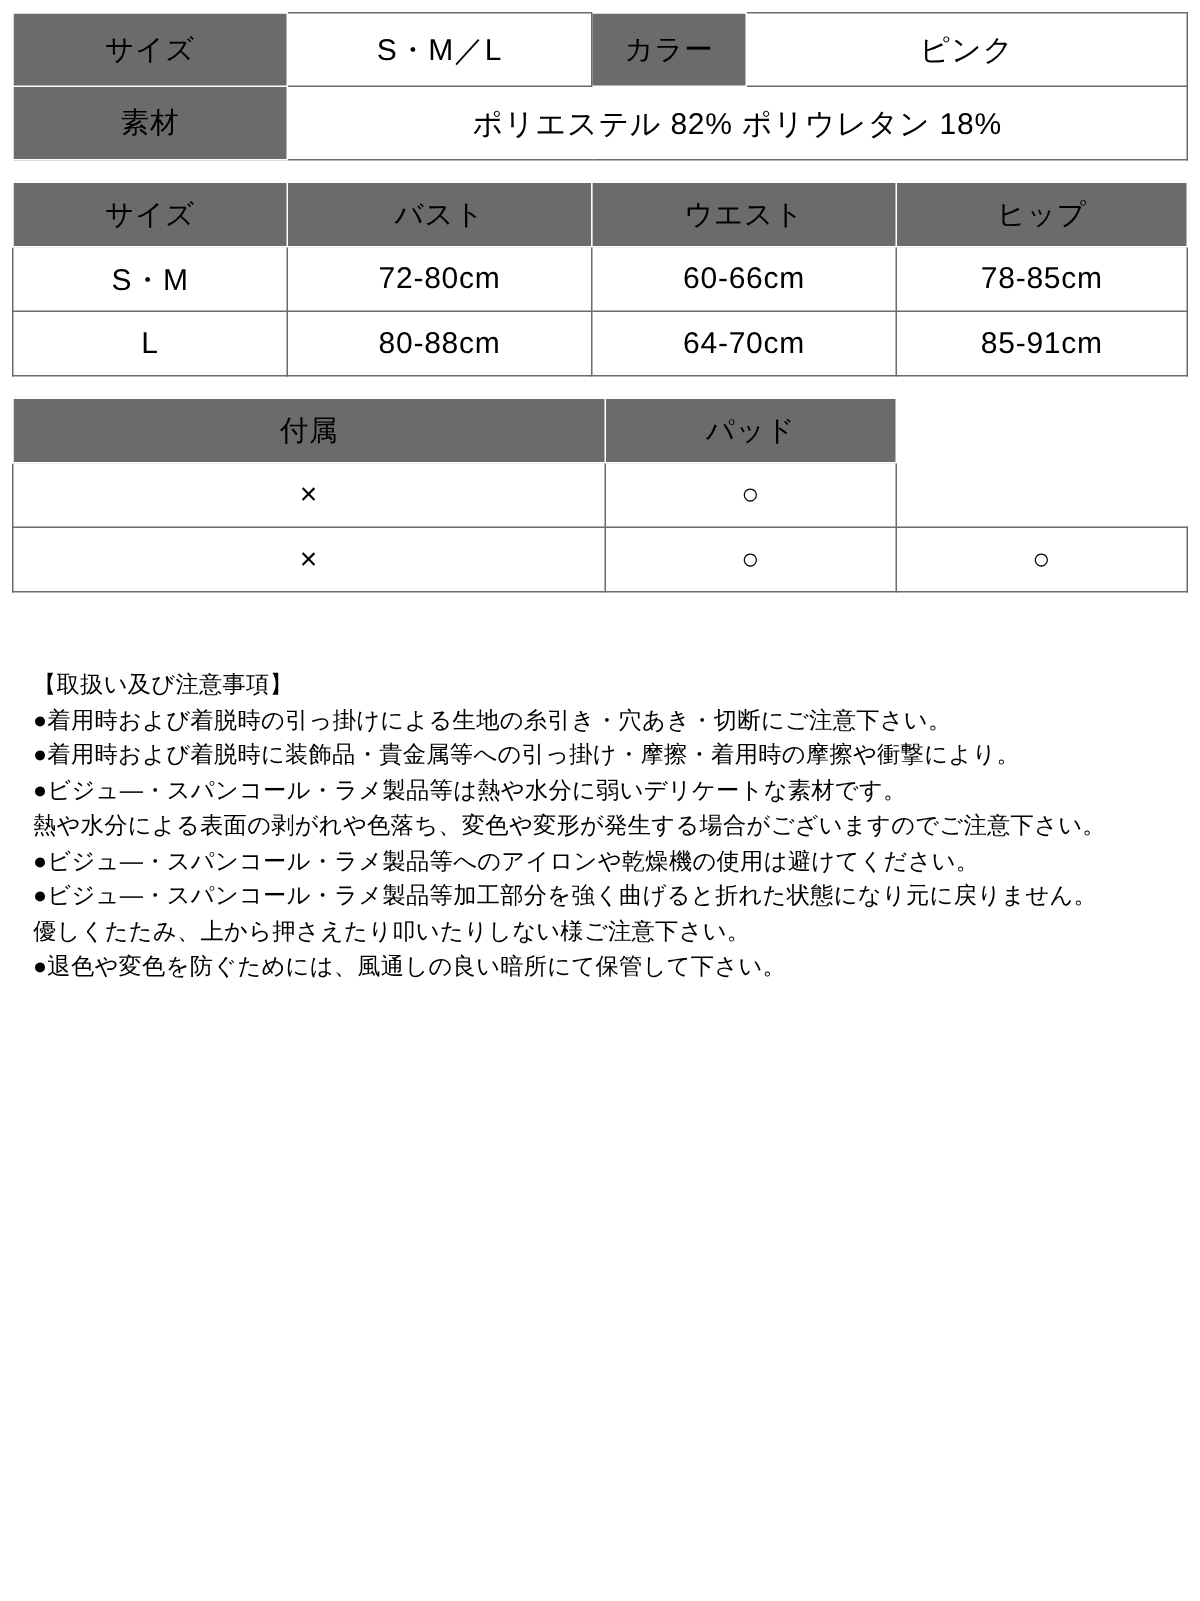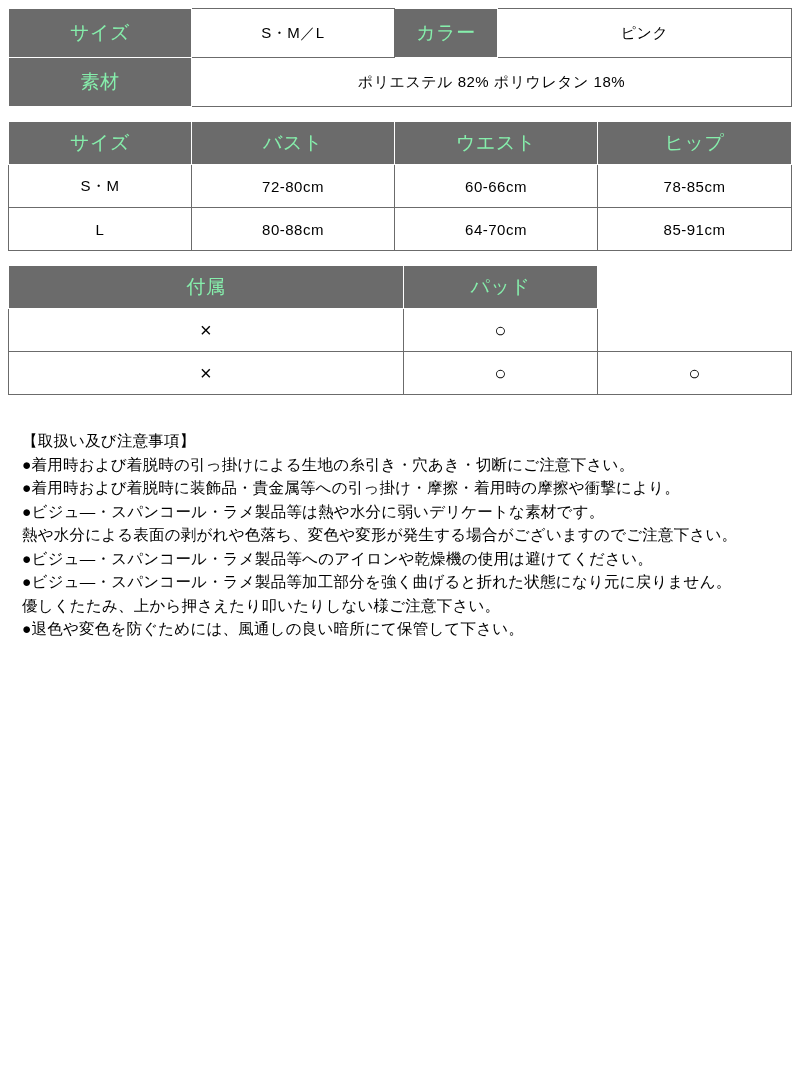--- a/index.html
+++ b/index.html
@@ -24,26 +24,26 @@
   table {
     border-collapse: collapse;
     width: 784px;
     table-layout: fixed;
   }
   table td, table th {
     border: 1px solid #ffffff;
     text-align: center;
     vertical-align: middle;
     font-weight: normal;
-    font-size: 15px;
+    font-size: 20px;
     letter-spacing: 0.5px;
   }
   .hdr {
     background: #6b6b6b;
-    color: #86efac;
+    color: #000000;
     height: 46px;
     font-size: 19px;
   }
   .cell {
     background: #ffffff;
     color: #000000;
     height: 46px;
     border: 1px solid #6b6b6b;
   }
   
@@ -55,21 +55,21 @@
   .t-size td { height: 40px; }
 
   
   .t-feat { margin-bottom: 16px; }
   .t-feat td { height: 40px; }
 
   .mark {
     font-size: 20px;
   }
   .notes {
-    margin-top: 34px;
+    margin-top: 50px;
     padding-left: 14px;
     font-size: 15.5px;
     line-height: 23.5px;
     color: #000000;
     letter-spacing: 0.2px;
   }
   .notes div { white-space: pre; }
   .notes .title { font-size: 15.5px; }
 </style>
 </head>

